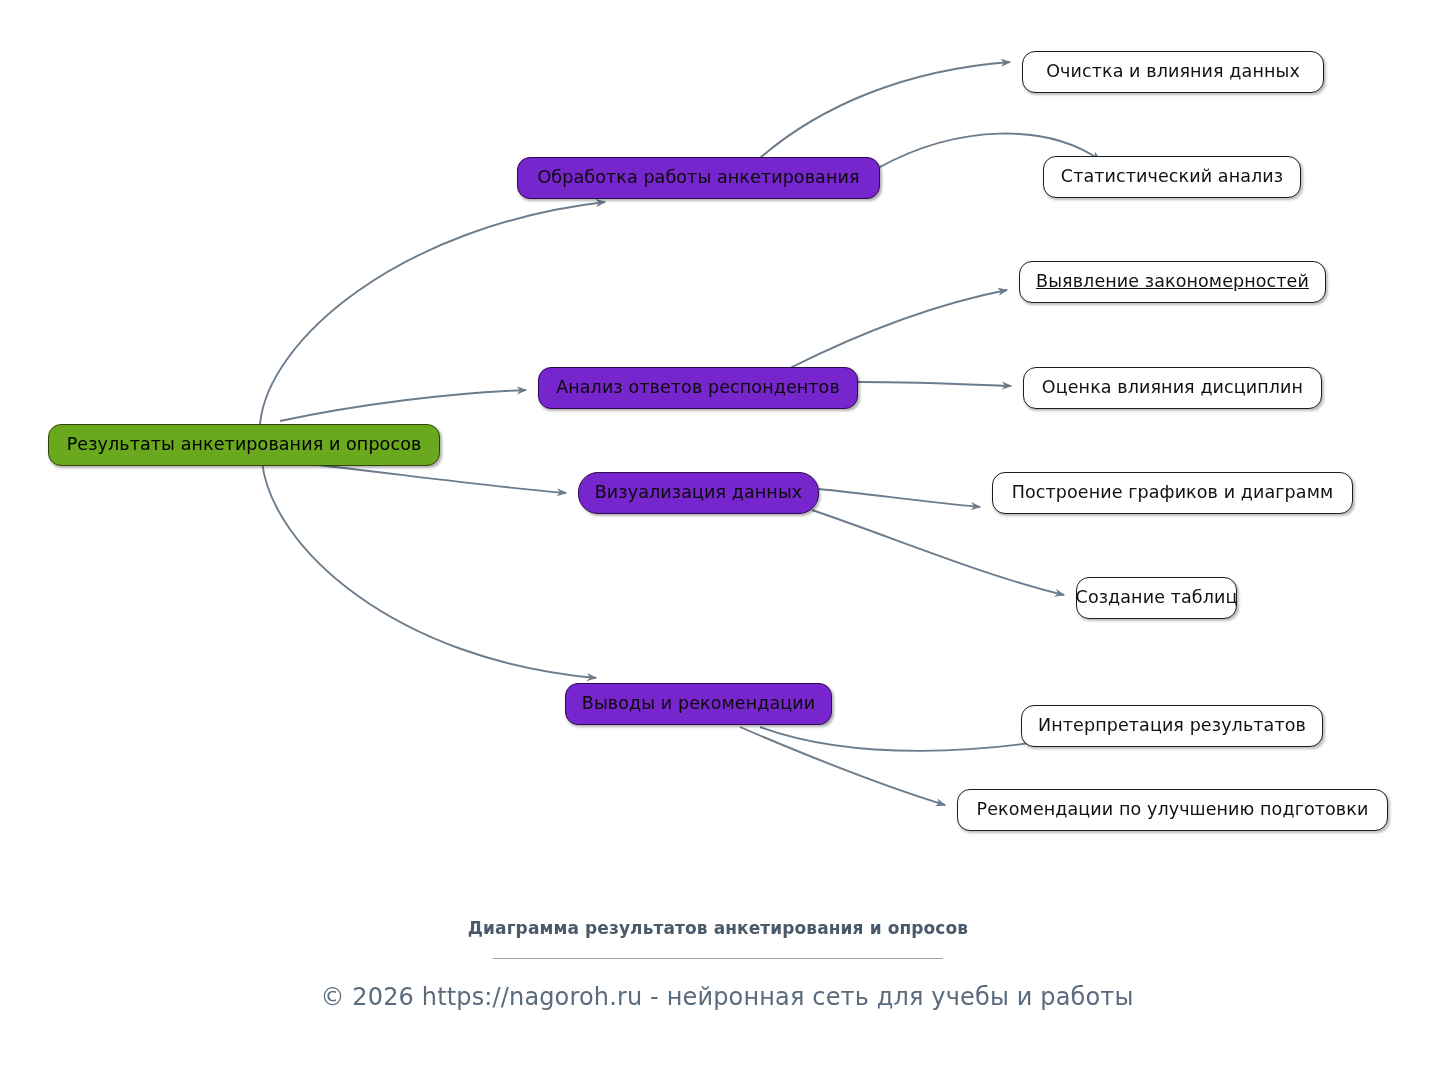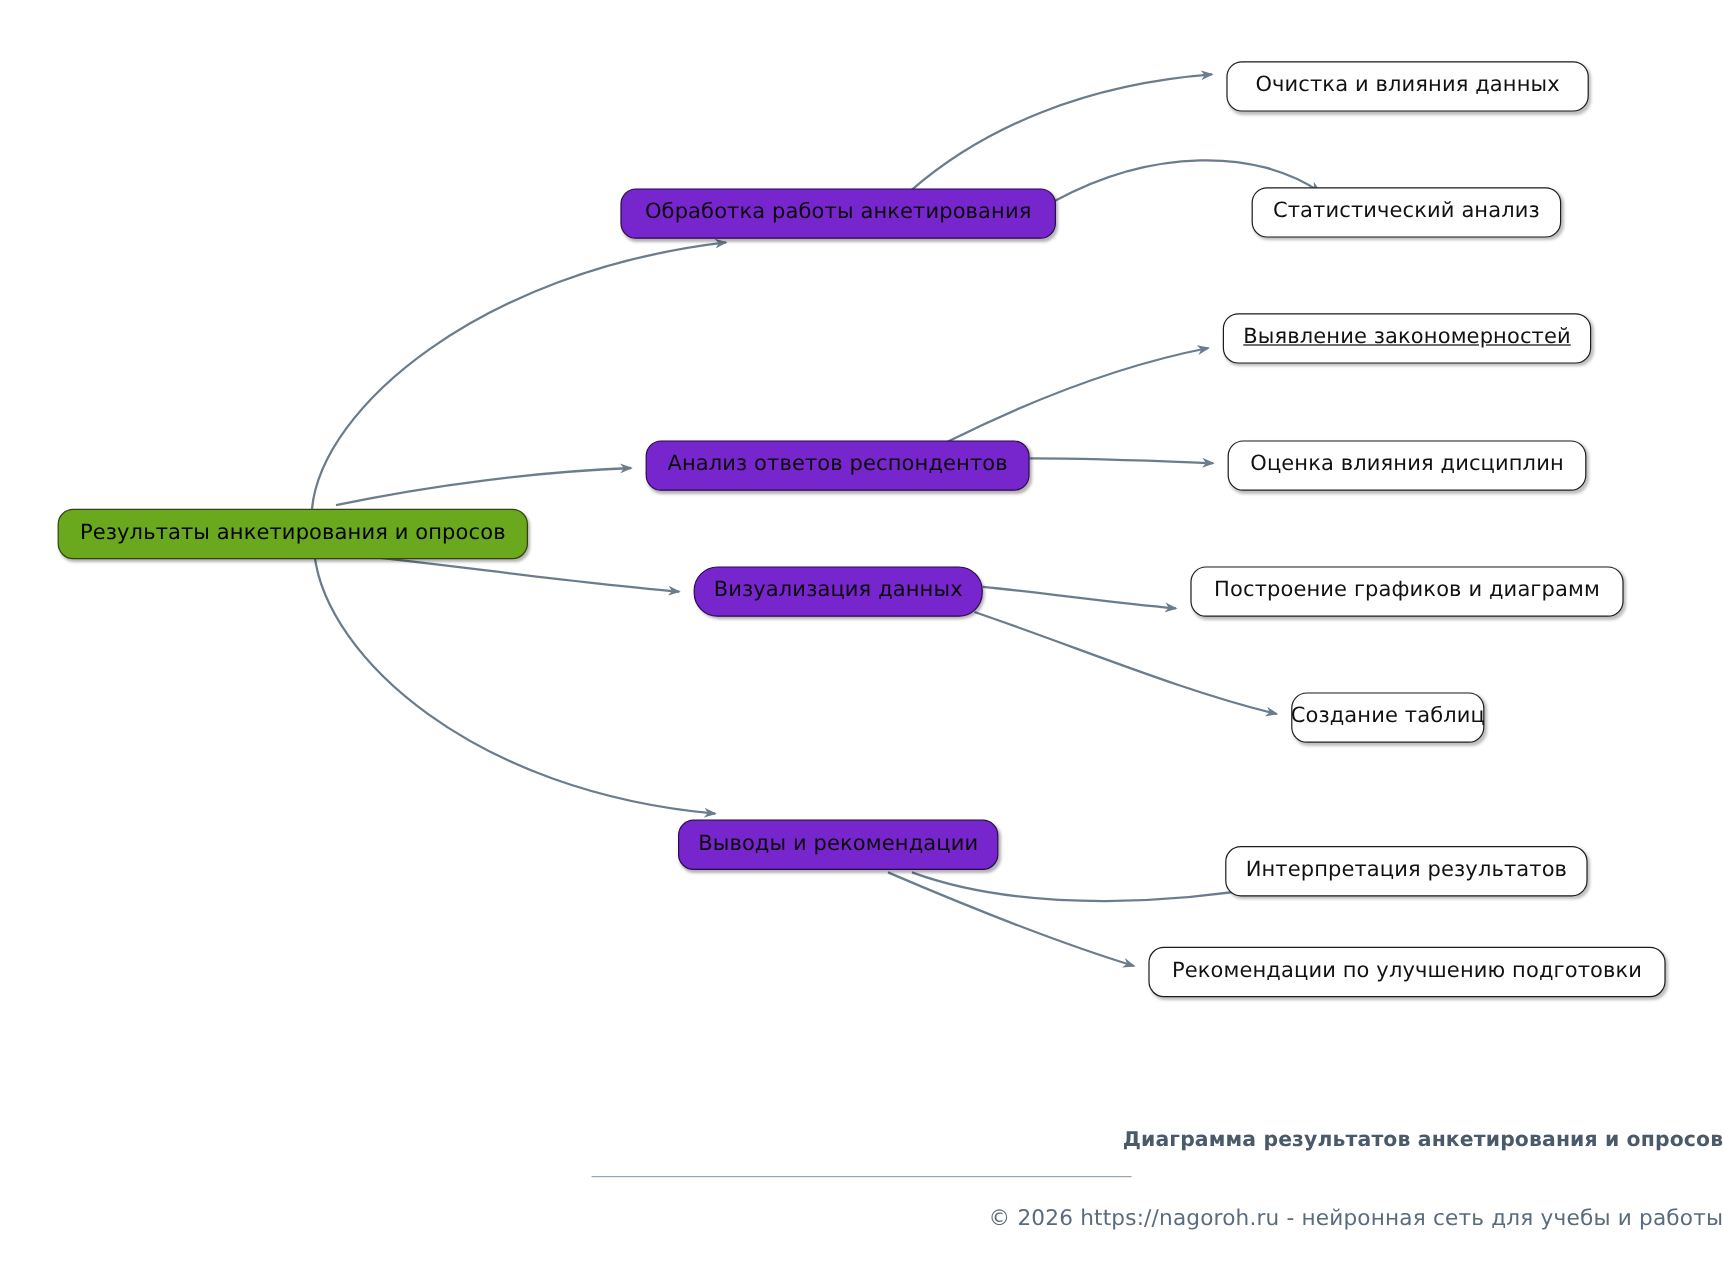--- a/index.html
+++ b/index.html
@@ -74,21 +74,21 @@
     letter-spacing: 0.1px;
   }
   #caption-divider {
     width: 450px;
     height: 1px;
     background: #98a4b0;
     margin: 20px auto 0 auto;
   }
   #footer-credit {
     margin-top: 24px;
-    font-size: 18px;
+    font-size: 24px;
     color: #5a6b7d;
     letter-spacing: 0.15px;
     padding-left: 18px;
   }
 </style>
 </head>
 <body>
 
 <div id="mindmap-canvas">
 
@@ -159,19 +159,19 @@
   <div class="node node-branch" style="left:565px; top:683px; width:267px;">
     <span>Выводы и рекомендации</span>
   </div>
   <div class="node node-leaf" style="left:1021px; top:683px; width:302px;margin-top:22px;">
     <span>Интерпретация результатов</span>
   </div>
   <div class="node node-leaf" style="left:957px; top:789px; width:431px;">
     <span>Рекомендации по улучшению подготовки</span>
   </div>
 
-  <div id="footer-block" style="top:940px;text-align:right;">
+  <div id="footer-block" style="top:918px;">
     <div id="caption-title">Диаграмма результатов анкетирования и опросов</div>
     <div id="caption-divider"></div>
     <div id="footer-credit">© 2026 https://nagoroh.ru - нейронная сеть для учебы и работы</div>
   </div>
 
 </div>
 
 </body></html>

